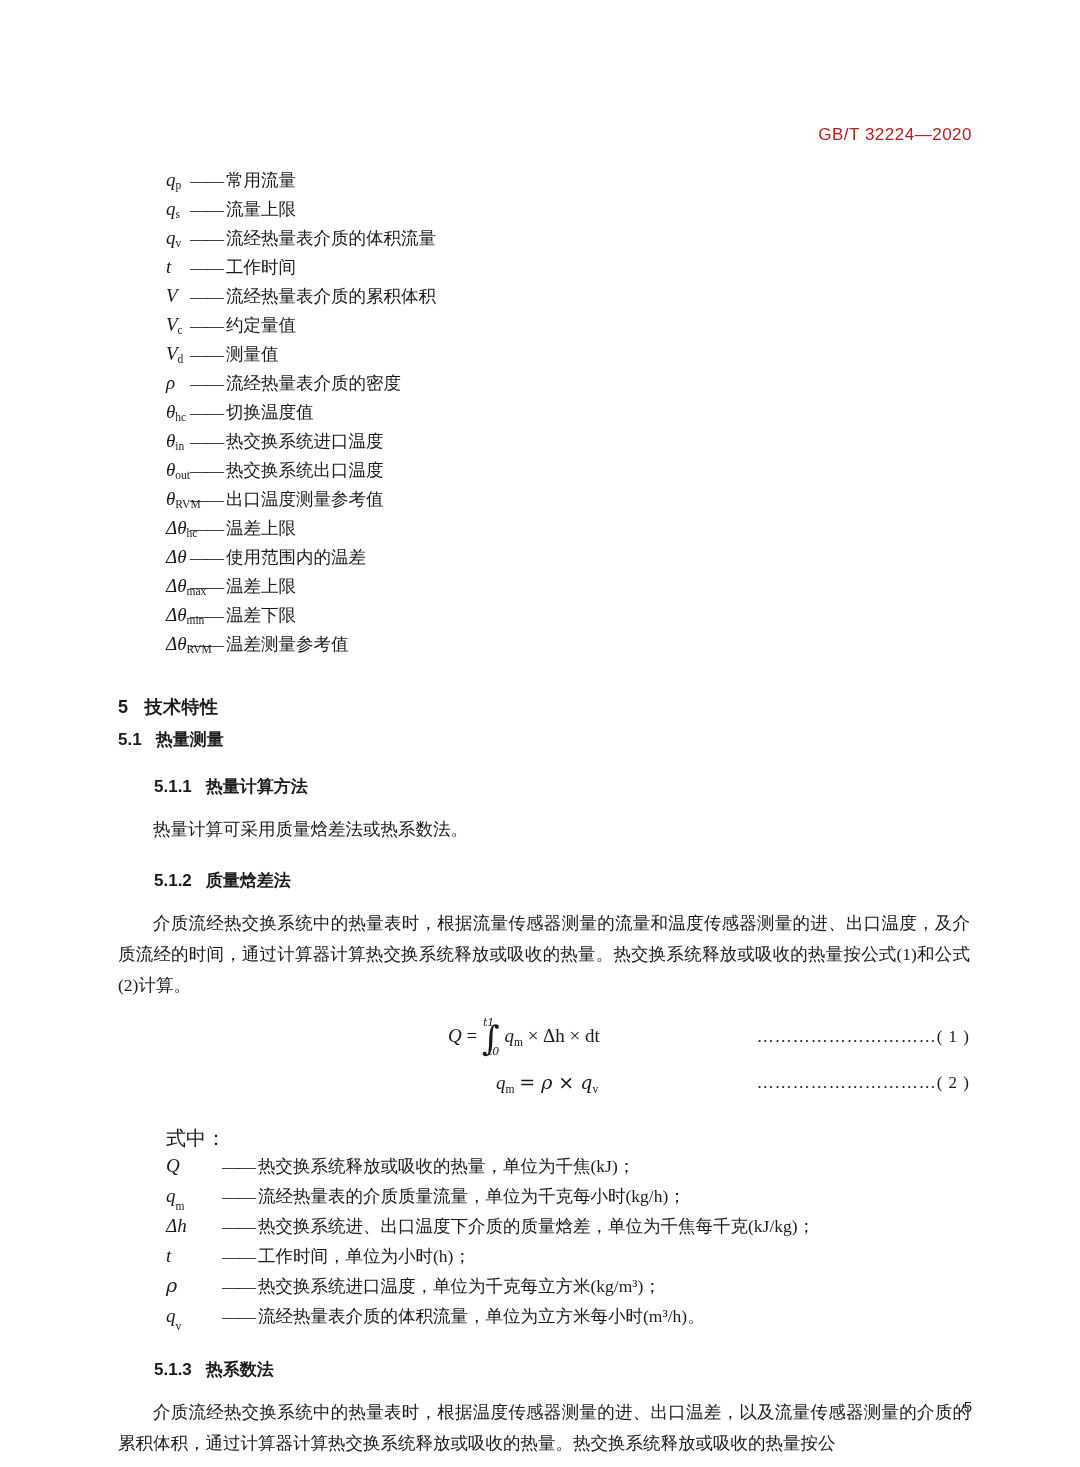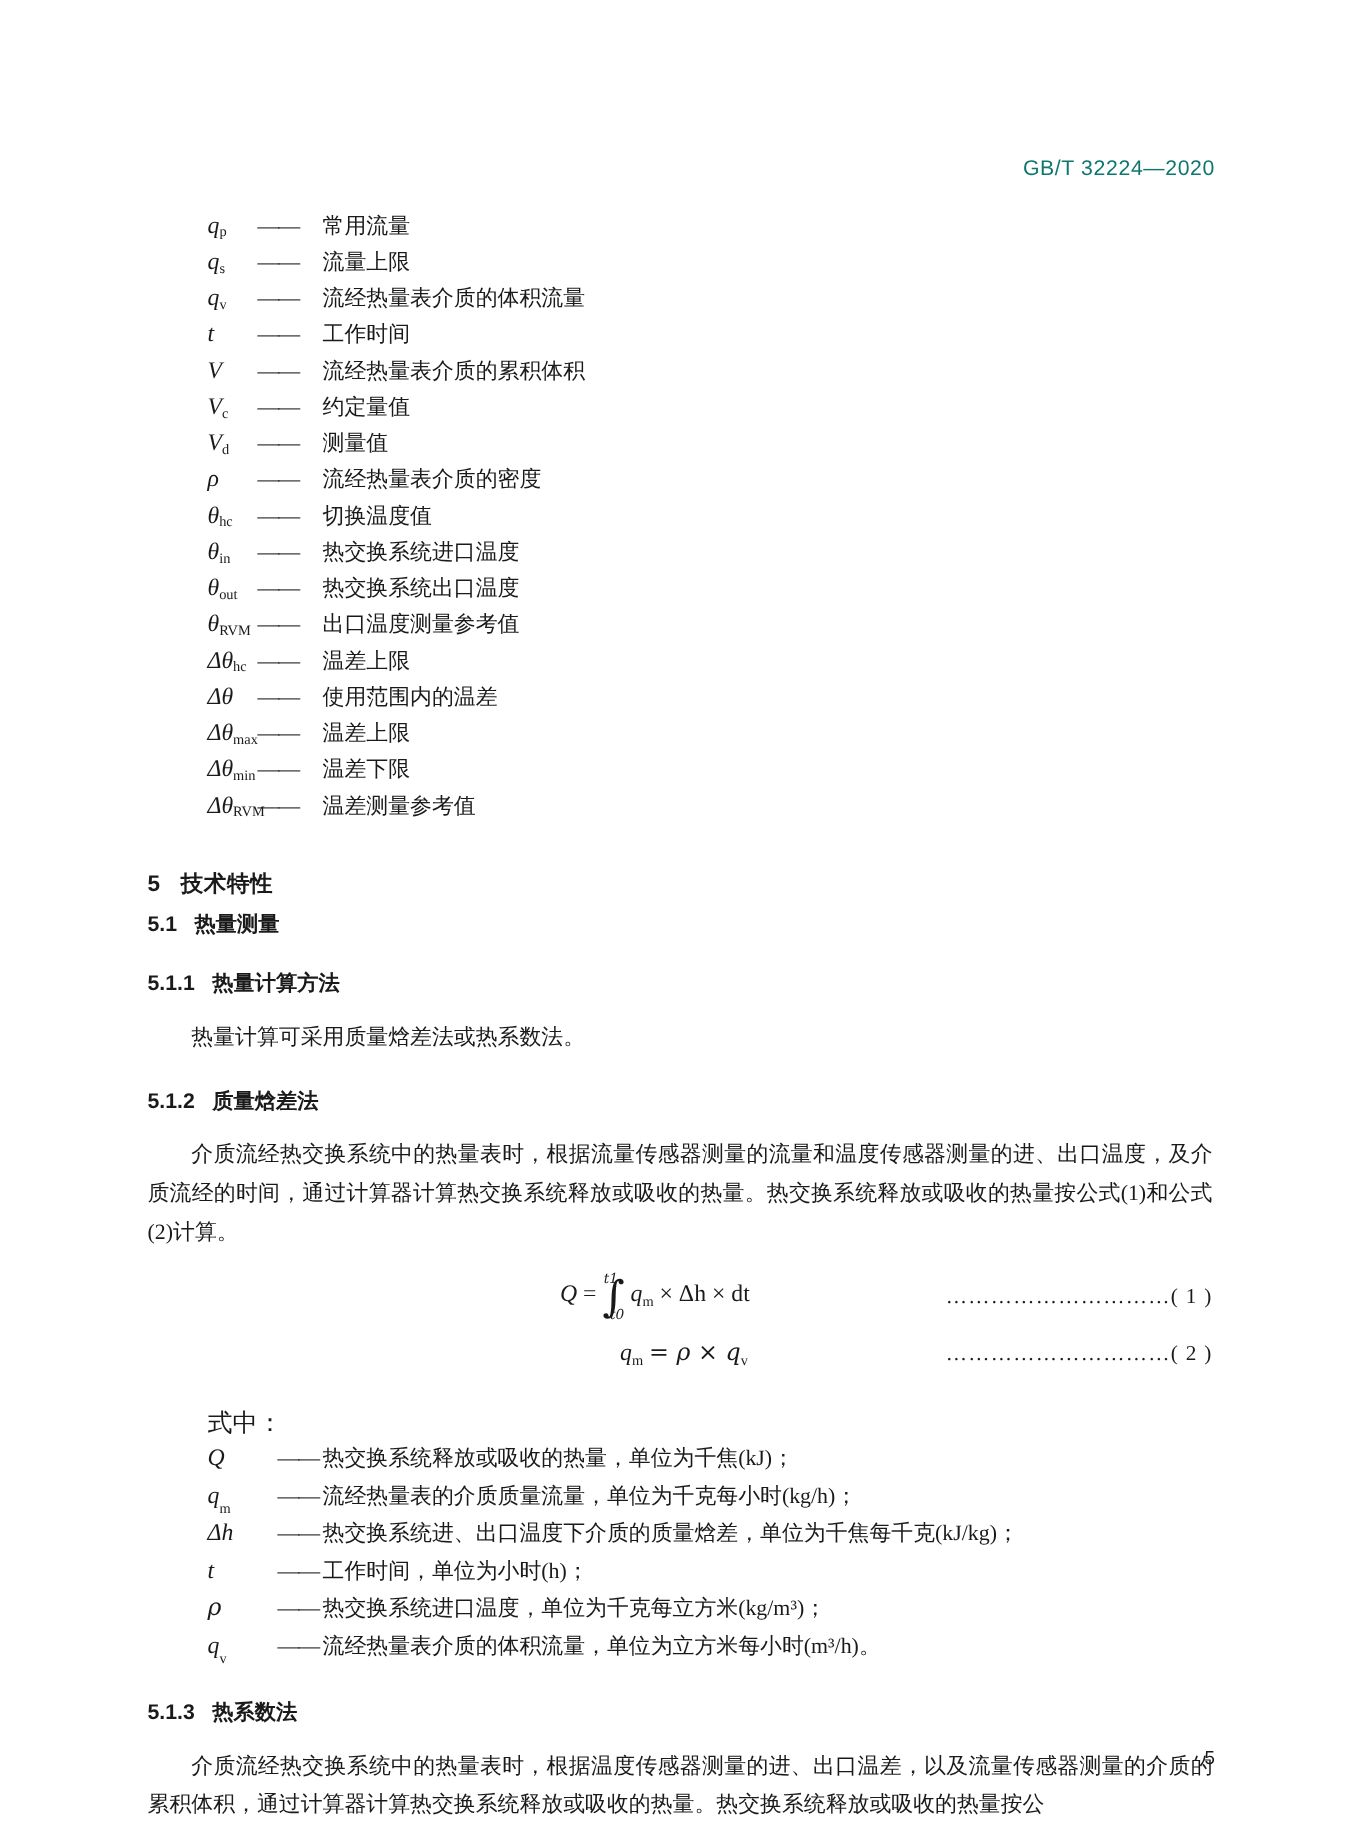--- a/index.html
+++ b/index.html
@@ -22,41 +22,40 @@
     box-sizing: border-box;
     padding: 0;
   }
   .header {
     position: absolute;
     top: 125px;
     right: 108px;
     font-family: "Liberation Sans", "DejaVu Sans", sans-serif;
     font-size: 17px;
     letter-spacing: 0.5px;
-    color: #0f766e;
+    color: #b91c1c;
   }
   .content {
     position: absolute;
     top: 168px;
     left: 118px;
     width: 852px;
   }
 
   
   .symlist {
     margin: 0;
     padding: 0;
     list-style: none;
   }
   .symrow {
     display: flex;
     align-items: baseline;
     height: 29px;
     font-size: 17.5px;
-    gap: 16px;
   }
   .symrow .sym {
     width: 72px;
     flex: 0 0 72px;
     font-style: italic;
     font-family: "Liberation Serif", serif;
     font-size: 19px;
     padding-left: 48px;
     box-sizing: border-box;
     white-space: nowrap;
@@ -95,21 +94,21 @@
     font-size: 17px;
     margin: 9px 0 0 0;
   }
   .h2 .num { margin-right: 14px; }
   .h3 {
     font-family: "Liberation Sans", "DejaVu Sans", sans-serif;
     font-weight: bold;
     font-size: 17px;
     margin: 24px 0 0 0;
   }
-  .h3 .num { margin-right: 14px; }
+  .h3 .num { margin-right: 14px; margin-left: 36px; }
 
   .para {
     font-size: 17.5px;
     line-height: 31px;
     margin: 16px 0 0 0;
     text-align: justify;
     text-justify: inter-ideograph;
     text-indent: 2em;
   }
 

